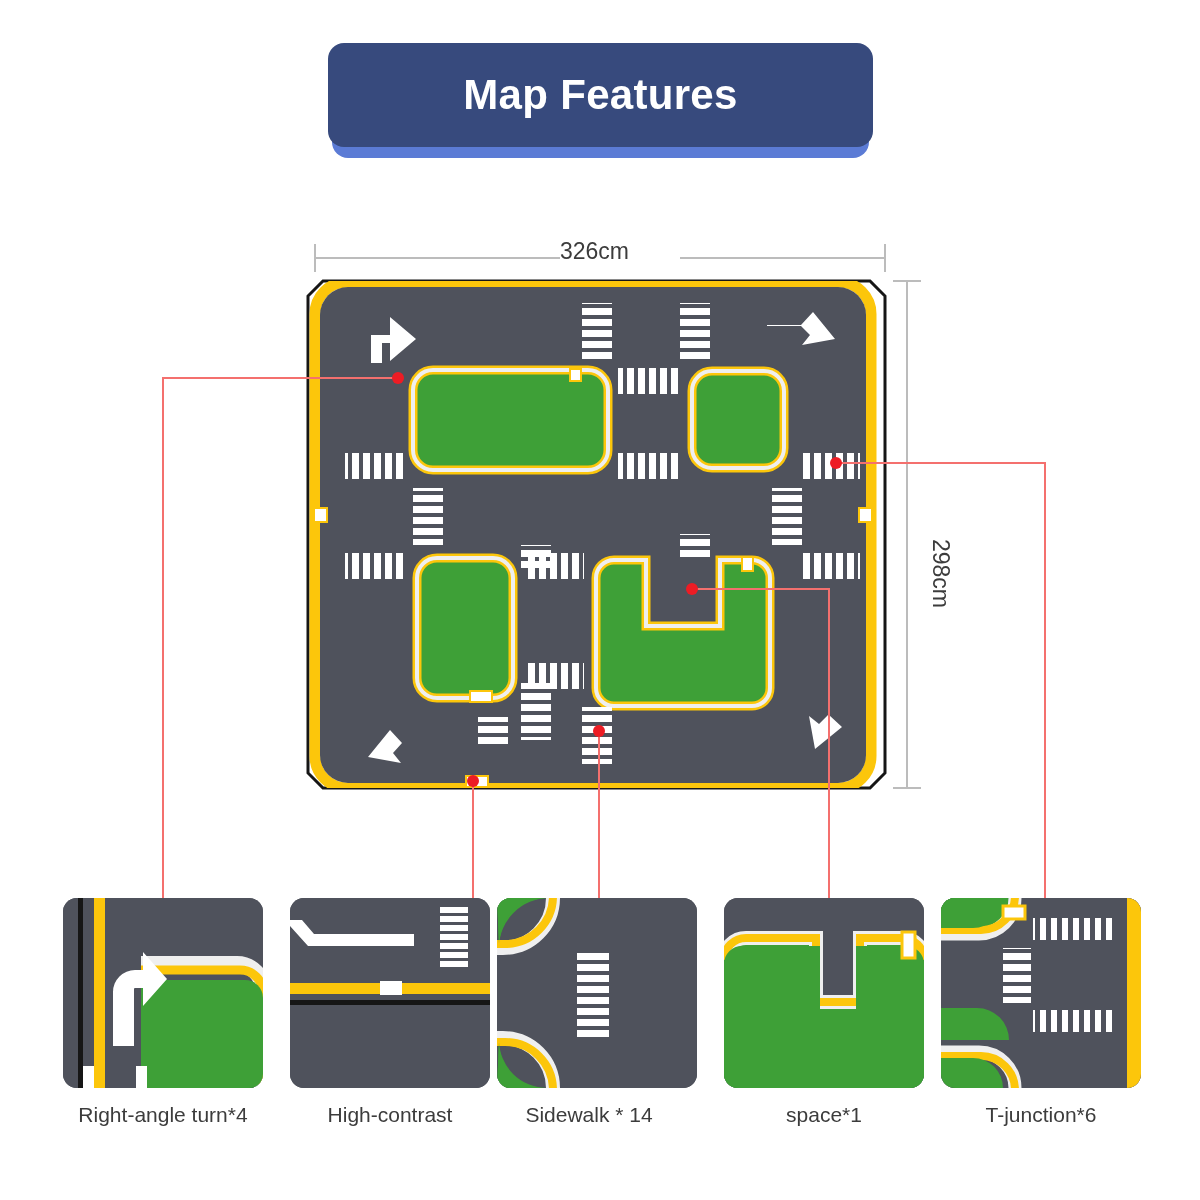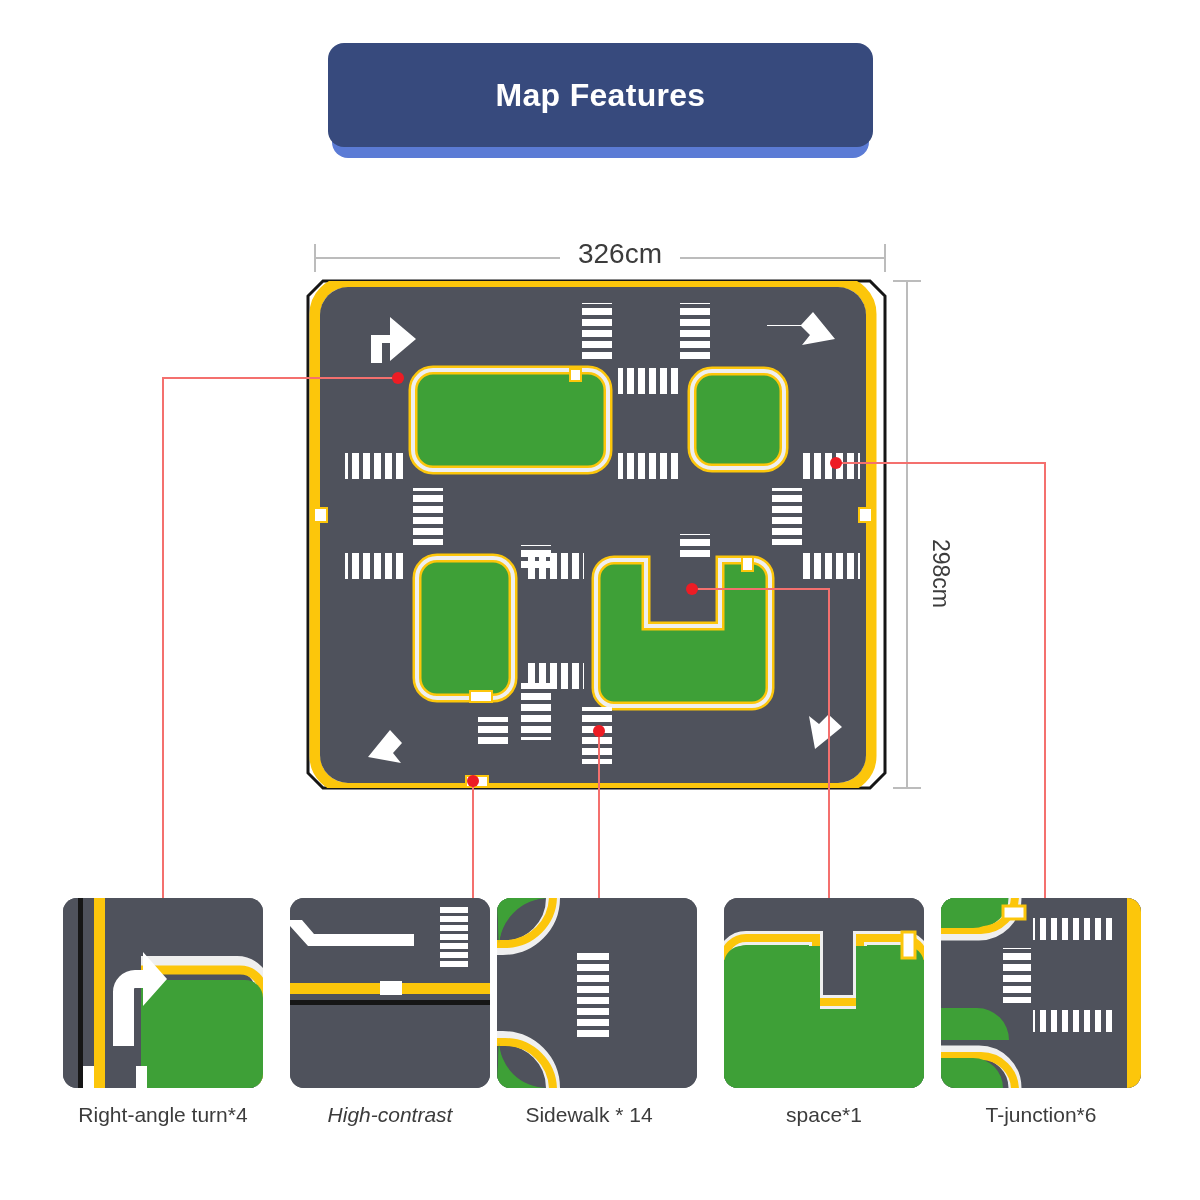--- a/index.html
+++ b/index.html
@@ -20,27 +20,27 @@
   .banner-shadow{
     position:absolute; left:4px; top:12px; width:537px; height:103px;
     background:#5b7bd5; border-radius:16px;
   }
   .banner{
     position:absolute; left:0; top:0; width:545px; height:104px;
     background:#374a7d; border-radius:16px;
     display:flex; align-items:center; justify-content:center;
   }
   .banner-title{
-    color:#ffffff; font-size:32px; font-weight:bold; letter-spacing:.3px;
+    color:#ffffff; font-size:42px; font-weight:bold; letter-spacing:.3px;
   }
 
   
   .dim-w{
-    position:absolute; left:560px; top:238px; width:120px; text-align:center;
-    font-size:28px; color:#3c3c3c; background:#fff; z-index:4;
+    position:absolute; left:560px; top:238px; width:120px; 
+    font-size:23px; color:#3c3c3c; background:#fff; z-index:4;
   }
   .dim-h{
     position:absolute; left:880px; top:560px; width:120px; text-align:center;
     font-size:23px; color:#3c3c3c; background:#fff; z-index:4;
     transform:rotate(90deg); transform-origin:center center;
   }
 
   
   .cards{
     position:absolute; left:0; top:898px; width:1200px; height:200px;
@@ -273,21 +273,21 @@
         <rect x="92" y="112" width="82" height="22" fill="url(#cwV5)"></rect>
         <rect x="62" y="50" width="28" height="55" fill="url(#cwH5)"></rect>
       </svg>
     </div>
   </div>
 
   <div class="labels">
     <div class="lbl" style="left:48px;">
       <div>Right-angle turn*4</div>
     </div>
-    <div class="lbl" style="left:275px;font-style:italic;">
+    <div class="lbl" style="left:275px;">
       <div>High-contrast</div>
     </div>
     <div class="lbl" style="left:474px;">
       <div>Sidewalk * 14</div>
     </div>
     <div class="lbl" style="left:709px;">
       <div>space*1</div>
     </div>
     <div class="lbl" style="left:926px;">
       <div>T-junction*6</div>

